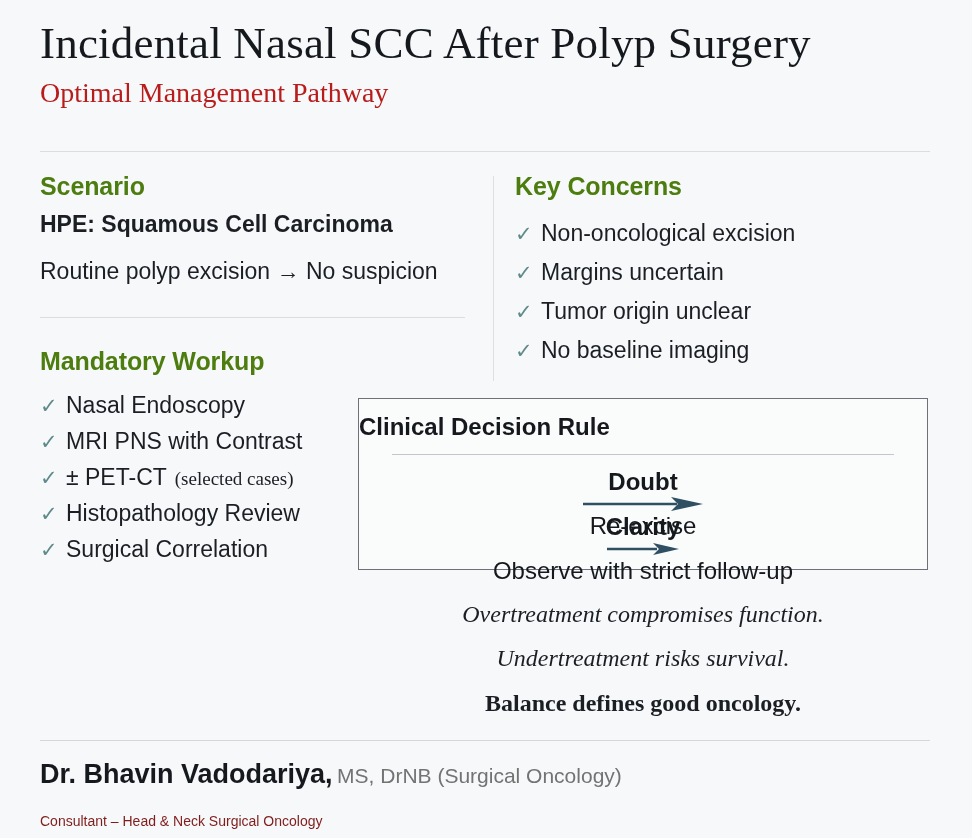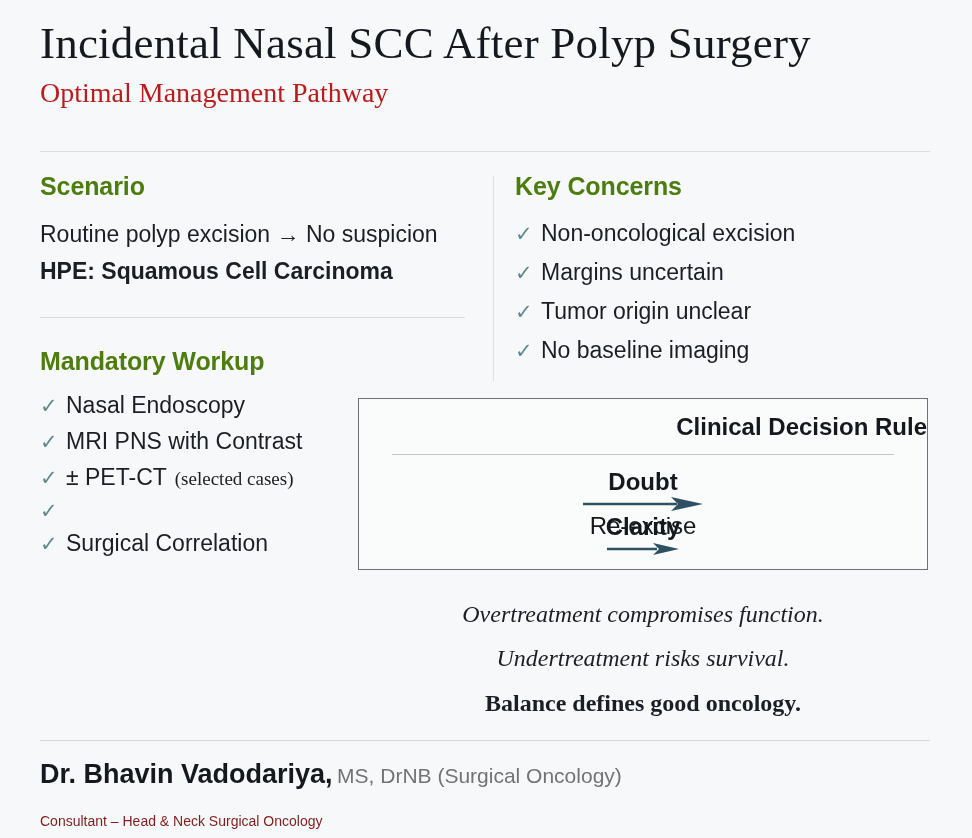--- a/index.html
+++ b/index.html
@@ -138,21 +138,21 @@
     position: absolute;
     left: 358px;
     top: 398px;
     width: 570px;
     height: 172px;
     border: 1.5px solid #6e7278;
     background: #fafbfb;
     box-sizing: border-box;
   }
   .decision-title {
-    text-align: right;
+    text-align: left;
     font-size: 24px;
     font-weight: 700;
     color: #15191e;
     margin-top: 14px;
   }
   .decision-rule {
     width: 502px;
     height: 1px;
     background: #c3c7cb;
     margin: 13px auto 0 auto;
@@ -249,41 +249,42 @@
 
   <div class="header">
     <div class="title">Incidental Nasal SCC After Polyp Surgery</div>
     <div class="subtitle">Optimal Management Pathway</div>
   </div>
   <div class="rule-head"></div>
 
   <div class="col-left">
 
     <div class="sect-head">Scenario</div>
+    <div class="body-line bold" style="margin-top:10px;">HPE: Squamous Cell Carcinoma</div>
     <div class="body-line" style="margin-top:20px;">Routine polyp excision → No suspicion</div>
-    <div class="body-line bold" style="margin-top:10px;">HPE: Squamous Cell Carcinoma</div>
 
     <div class="sect-head" style="margin-top:62px;">Mandatory Workup</div>
 
     <ul class="check-list" style="margin-top:16px;">
       <li class="check-item" style="margin-bottom:9px;">
         <span class="check-icon">✓</span>
         <span class="check-text">Nasal Endoscopy</span>
       </li>
       <li class="check-item" style="margin-bottom:9px;">
         <span class="check-icon">✓</span>
         <span class="check-text">MRI PNS with Contrast</span>
       </li>
       <li class="check-item" style="margin-bottom:9px;">
         <span class="check-icon">✓</span>
         <span class="check-text">± PET-CT</span>
         <span class="check-note" style="margin-left:8px;">(selected cases)</span>
       </li>
       <li class="check-item" style="margin-bottom:9px;">
         <span class="check-icon">✓</span>
+        <span class="check-text">Histopathology Review</span>
       </li>
       <li class="check-item">
         <span class="check-icon">✓</span>
         <span class="check-text">Surgical Correlation</span>
       </li>
     </ul>
   </div>
 
   <div class="rule-left"></div>
   <div class="vdivider"></div>
@@ -328,20 +329,21 @@
       </div>
 
       <div class="drow">
         <span class="dlabel">Clarity</span>
         <span class="arrow">
           <svg width="76" height="16" viewBox="0 0 76 16" xmlns="http://www.w3.org/2000/svg">
             <line x1="2" y1="8" x2="52" y2="8" stroke="#2f4f63" stroke-width="2.4"></line>
             <polygon points="48,2 74,8 48,14 54,8" fill="#2f4f63"></polygon>
           </svg>
         </span>
+        <span class="dtarget">Observe with strict follow-up</span>
       </div>
 
     </div>
   </div>
 
   <div class="quotes">
     <div class="quote">Overtreatment compromises function.</div>
     <div class="quote">Undertreatment risks survival.</div>
     <div class="quote strong">Balance defines good oncology.</div>
   </div>

